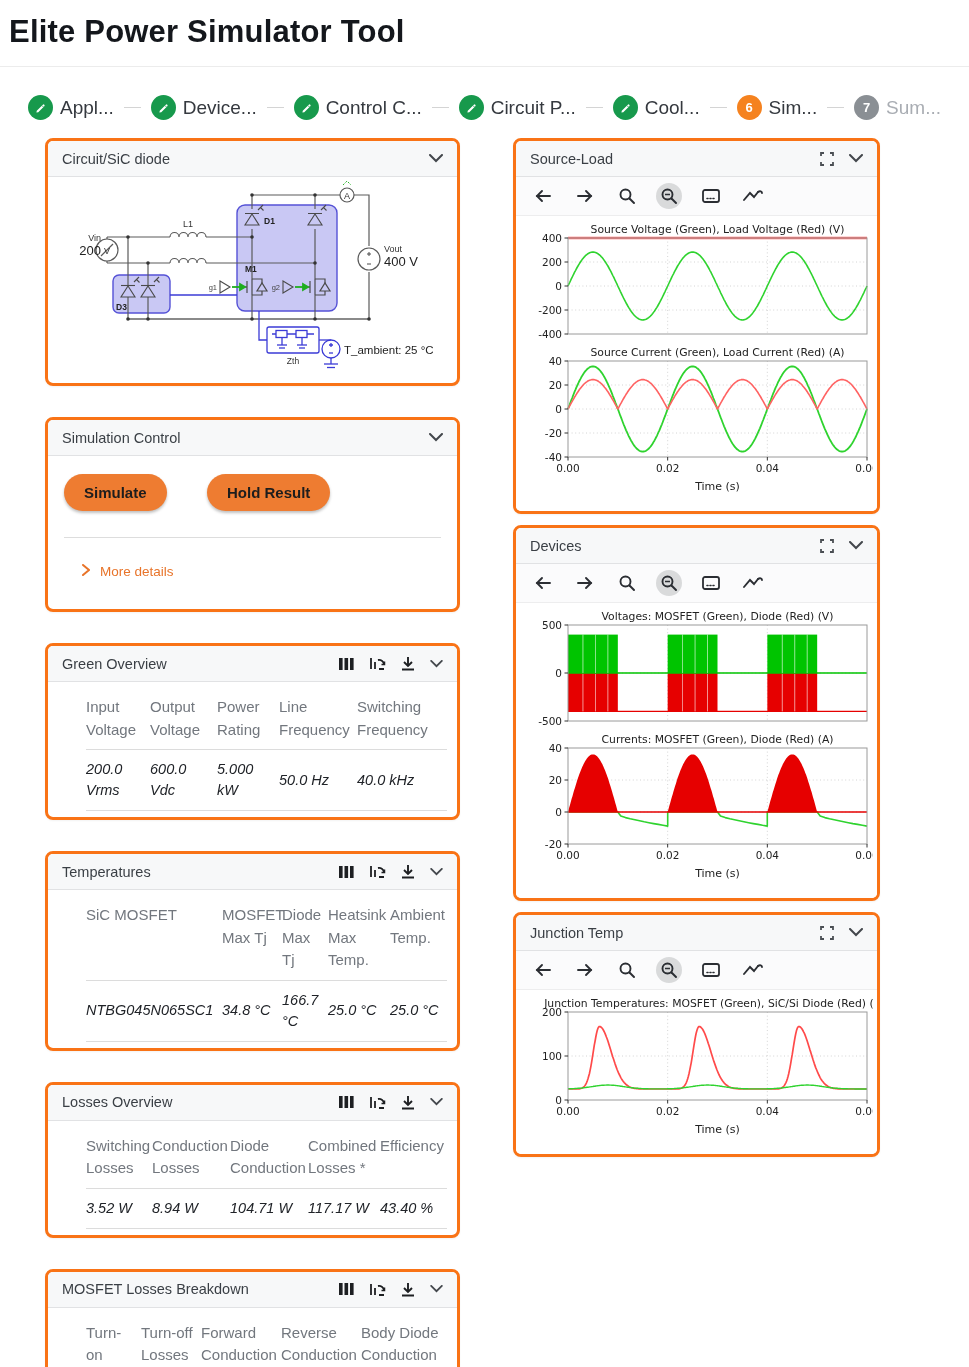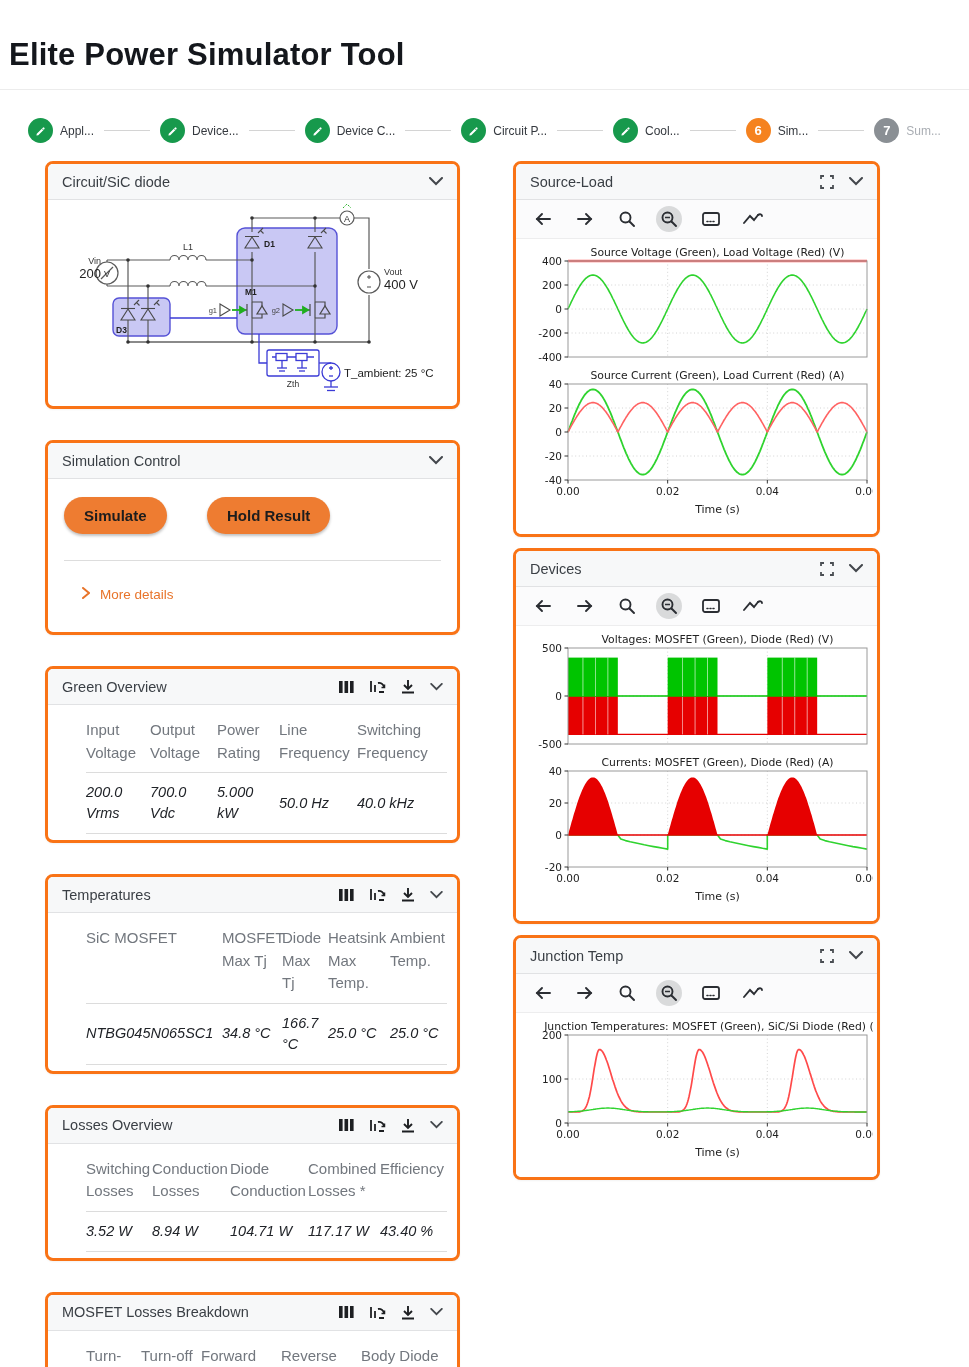--- a/index.html
+++ b/index.html
@@ -1,30 +1,30 @@
 <!DOCTYPE html>
 <html><head>
 <meta charset="utf-8">
 <style>
   * { box-sizing: border-box; margin:0; padding:0; }
   html,body { width:969px; }
   body { font-family:"Liberation Sans", sans-serif; background:#ffffff; color:#1c1f24; }
   .page { width:969px; height:1367px; position:relative; background:#fff; overflow:hidden; }
-  .app-title { font-size:31px; font-weight:700; color:#14171c; padding:14px 0 16px 9px; letter-spacing:.2px;margin-top:23px;}
+  .app-title { font-size:31px; font-weight:700; color:#14171c; padding:14px 0 16px 9px; letter-spacing:.2px;}
   .content { border-top:1px solid #ececec; padding-top:20px; }
 
   
   .stepper { display:flex; align-items:center; padding:8px 28px 18px 28px; }
   .step { display:flex; align-items:center; gap:7px; }
   .step-circle { width:25px; height:25px; border-radius:50%; display:flex; align-items:center; justify-content:center;
                  color:#fff; font-size:13px; font-weight:600; flex:0 0 auto; }
   .step.done .step-circle { background:#17994c; }
   .step.active .step-circle { background:#f5821f; }
   .step.upcoming .step-circle { background:#8a8f94; }
-  .step-label { font-size:12px; color:#35393f; white-space:nowrap; }
+  .step-label { font-size:19px; color:#35393f; white-space:nowrap; }
   .step.upcoming .step-label { color:#a9adb3; }
   .step-conn { flex:1 1 auto; height:0; border-top:1.5px solid #d4d4d4; margin:0 10px; min-width:14px; }
 
   
   .cols { display:flex; align-items:flex-start; padding:0 0 0 45px; gap:53px; }
   .col-left { width:415px; display:flex; flex-direction:column; gap:31px; }
   .col-right { width:367px; display:flex; flex-direction:column; gap:11px; }
 
   .card { background:#fff; border:3px solid #f97316; border-radius:8px; box-shadow:0 1px 2px rgba(0,0,0,.05); overflow:hidden; }
   .card-header { display:flex; align-items:center; justify-content:space-between; padding:9px 14px;
@@ -94,21 +94,21 @@
     <span class="step-label">Device...</span>
   </div>
         <span class="step-conn"></span>
         <div class="step done">
     <span class="step-circle">
             <svg width="13" height="13" viewBox="0 0 14 14">
               <path d="M3 10.5 L9.5 4 a1.1 1.1 0 0 1 1.6 1.6 L4.6 12 L2.6 12.4 Z" fill="#fff"></path>
               <path d="M8.6 4.9 l1.6 1.6" stroke="#17994c" stroke-width="0.9"></path>
             </svg>
           </span>
-    <span class="step-label">Device C...</span>
+    <span class="step-label">Control C...</span>
   </div>
         <span class="step-conn"></span>
         <div class="step done">
     <span class="step-circle">
             <svg width="13" height="13" viewBox="0 0 14 14">
               <path d="M3 10.5 L9.5 4 a1.1 1.1 0 0 1 1.6 1.6 L4.6 12 L2.6 12.4 Z" fill="#fff"></path>
               <path d="M8.6 4.9 l1.6 1.6" stroke="#17994c" stroke-width="0.9"></path>
             </svg>
           </span>
     <span class="step-label">Circuit P...</span>
@@ -345,21 +345,21 @@
     <div class="tbl t0">
       <div class="tbl-head">
                   <div>Input Voltage</div>
                   <div>Output Voltage</div>
                   <div>Power Rating</div>
                   <div>Line Frequency</div>
                   <div>Switching Frequency</div>
                 </div>
       <div class="tbl-row">
                   <div>200.0 Vrms</div>
-                  <div>700.0 Vdc</div>
+                  <div>600.0 Vdc</div>
                   <div>5.000 kW</div>
                   <div>50.0 Hz</div>
                   <div>40.0 kHz</div>
                 </div>
     </div>
   </div><div class="card">
     <div class="card-header">
       <span class="card-title">Temperatures</span>
       <span class="hdr-icons">
         <span class="icon-btn">

